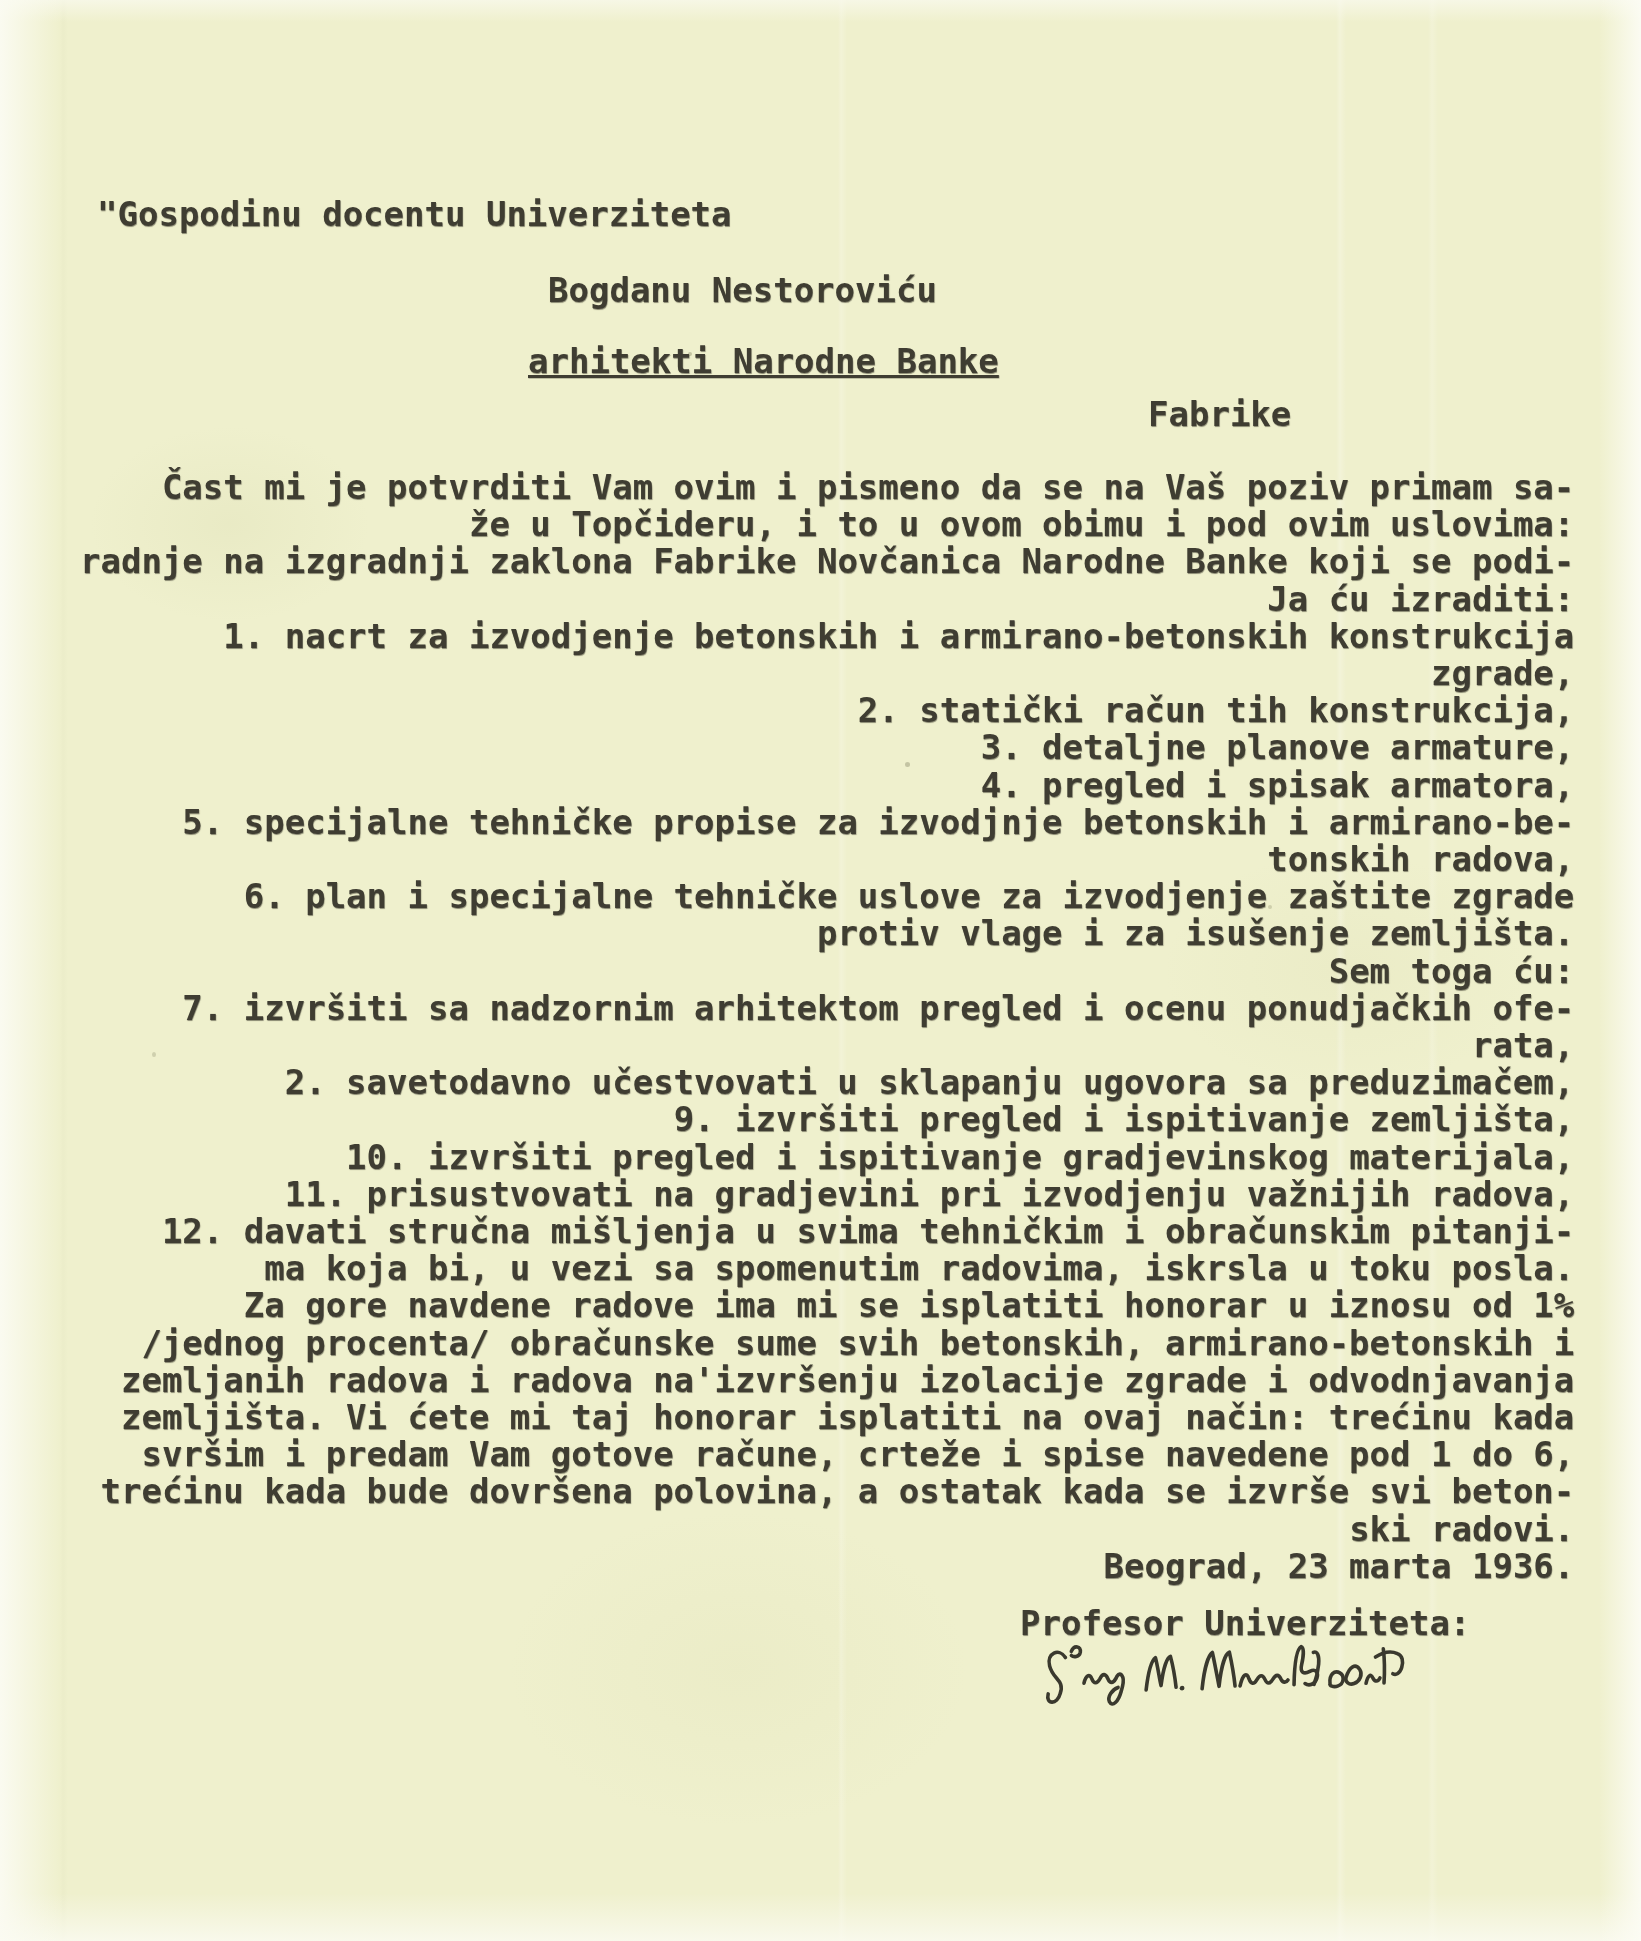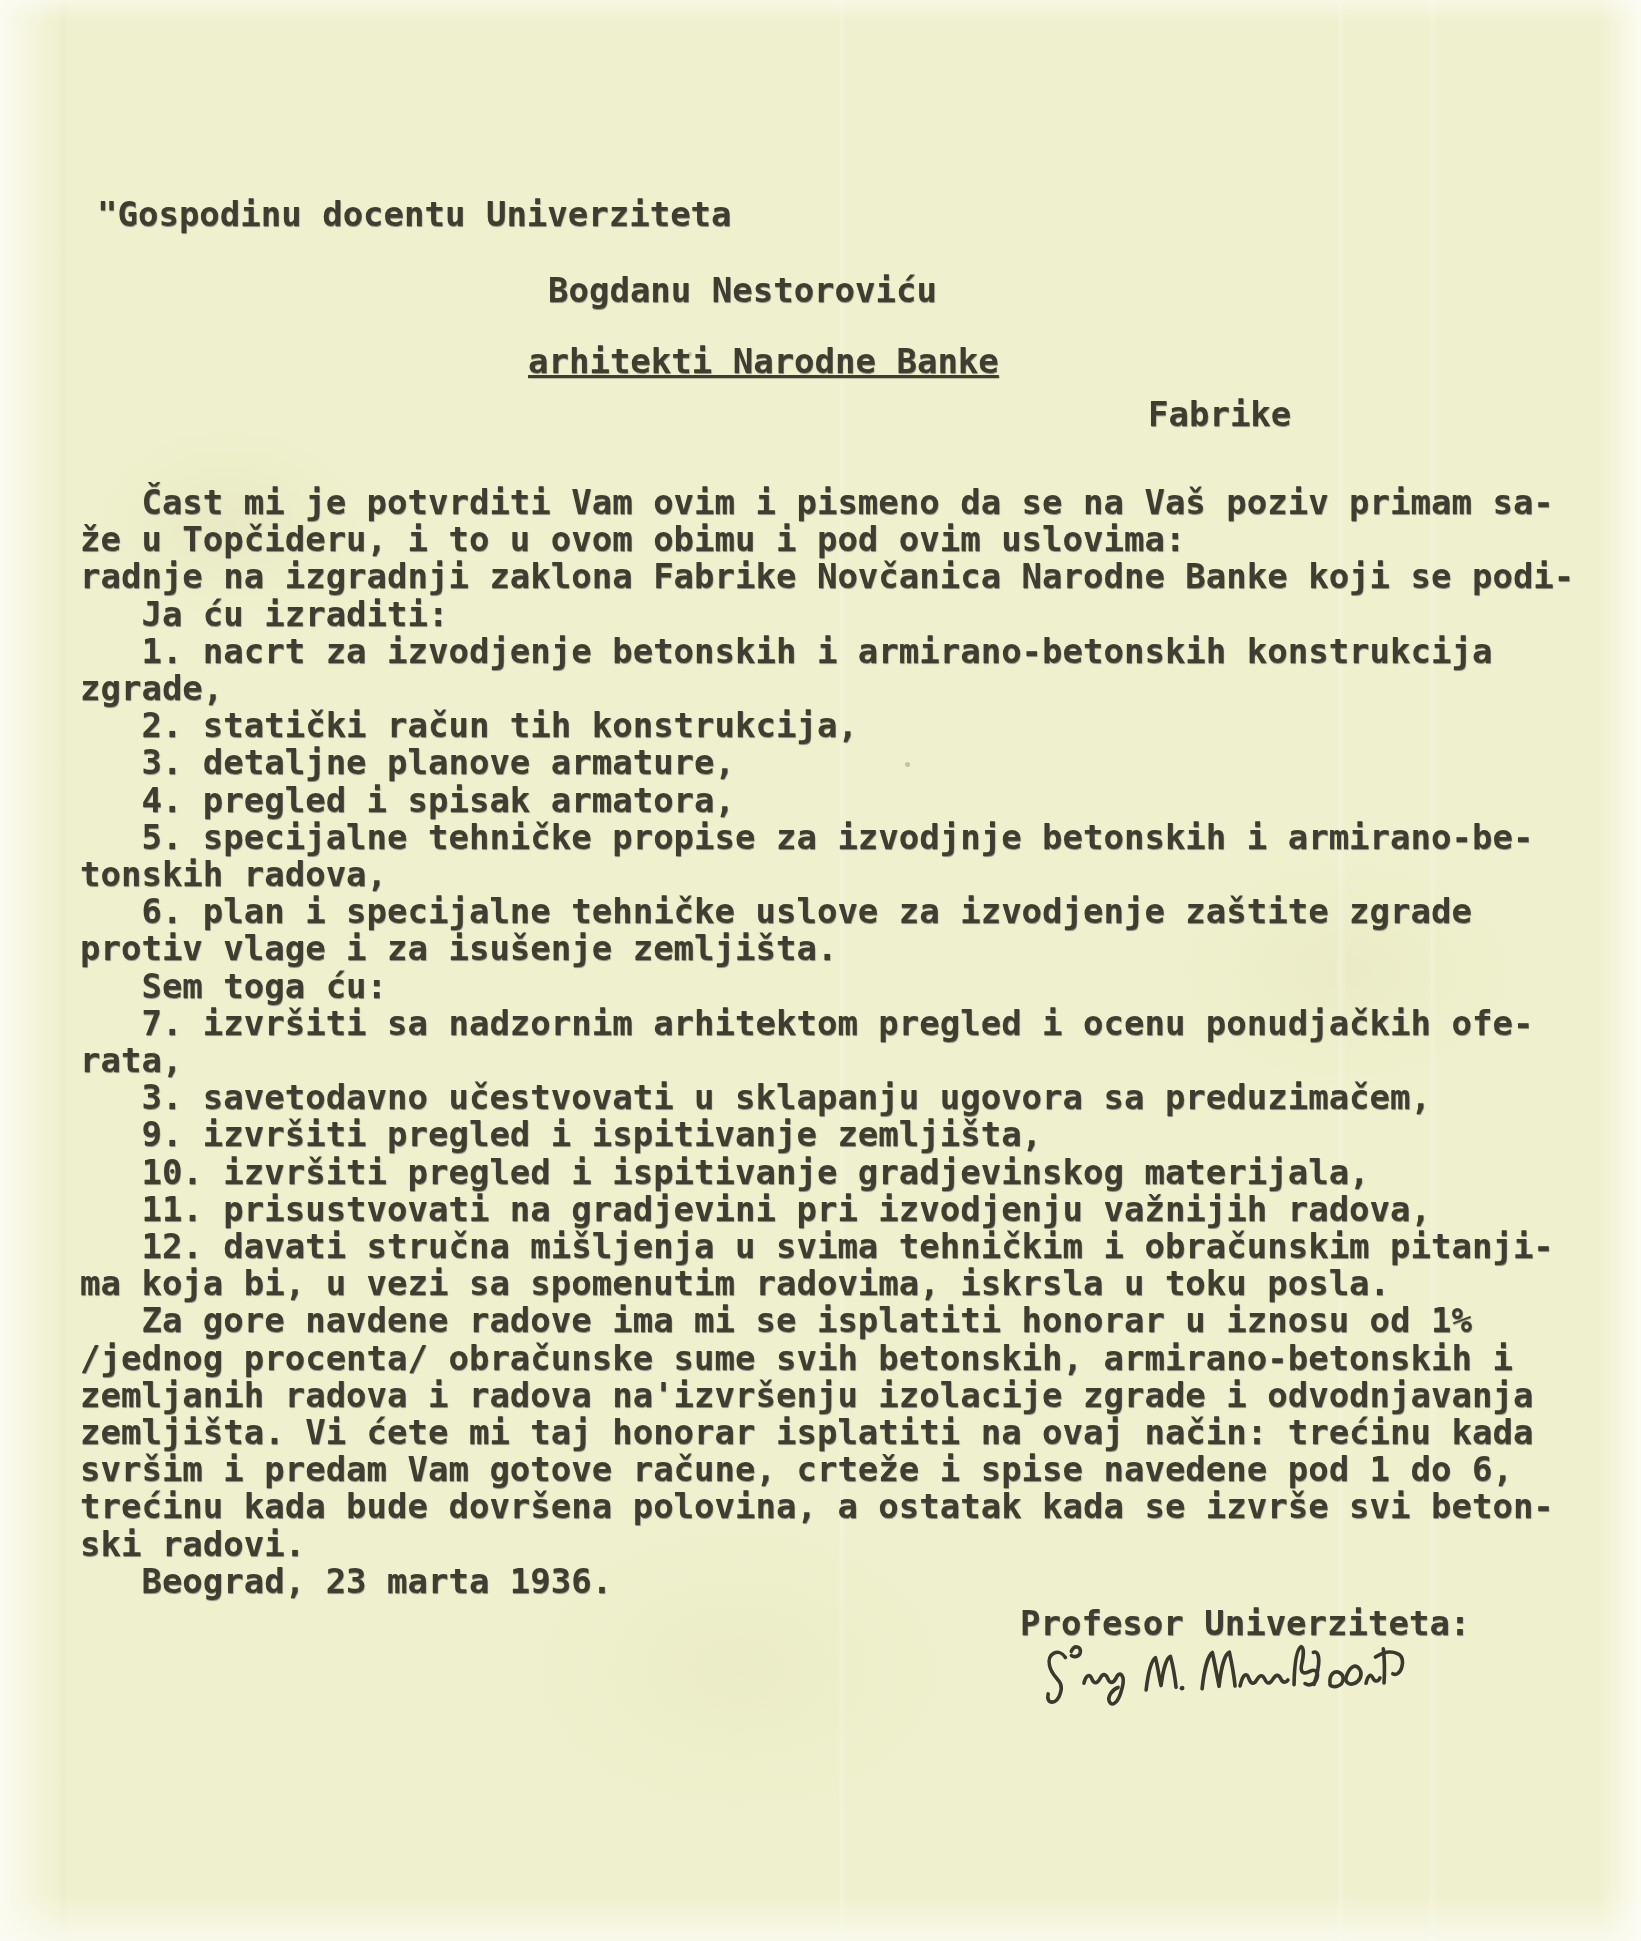--- a/index.html
+++ b/index.html
@@ -27,21 +27,21 @@
   .tw{
     position:absolute;white-space:pre;
     font-size:34px;line-height:37px;font-weight:bold;
     color:#3f3d32;
     text-shadow:0.5px 0.5px 0.8px rgba(58,56,44,.55);
   }
   #hdr1{top:196px;left:97px;}
   #hdr2{top:272px;left:548px;}
   #hdr3{top:343px;left:528px;text-decoration:underline;}
   #hdr4{top:396px;left:1148px;}
-  .body-block{position:absolute;top:484px;left:80px;}
+  .body-block{position:absolute;top:469px;left:80px;text-align:right;}
   .bline{
     white-space:pre;font-size:34px;line-height:37.2px;font-weight:bold;
     text-shadow:0.5px 0.5px 0.8px rgba(58,56,44,.55);
   }
   #closing{top:1597px;left:1020px;margin-top:8px;}
   .sig{
     position:absolute;left:1026px;top:1624px;width:420px;height:118px;
     transform:rotate(-1.2deg);
   }
   .speck{position:absolute;border-radius:50%;background:rgba(96,96,66,.30);}
@@ -70,21 +70,21 @@
       <div class="bline">   2. statički račun tih konstrukcija,</div>
       <div class="bline">   3. detaljne planove armature,</div>
       <div class="bline">   4. pregled i spisak armatora,</div>
       <div class="bline">   5. specijalne tehničke propise za izvodjnje betonskih i armirano-be-</div>
       <div class="bline">tonskih radova,</div>
       <div class="bline">   6. plan i specijalne tehničke uslove za izvodjenje zaštite zgrade</div>
       <div class="bline">protiv vlage i za isušenje zemljišta.</div>
       <div class="bline">   Sem toga ću:</div>
       <div class="bline">   7. izvršiti sa nadzornim arhitektom pregled i ocenu ponudjačkih ofe-</div>
       <div class="bline">rata,</div>
-      <div class="bline">   3. savetodavno učestvovati u sklapanju ugovora sa preduzimačem,</div>
+      <div class="bline">   2. savetodavno učestvovati u sklapanju ugovora sa preduzimačem,</div>
       <div class="bline">   9. izvršiti pregled i ispitivanje zemljišta,</div>
       <div class="bline">   10. izvršiti pregled i ispitivanje gradjevinskog materijala,</div>
       <div class="bline">   11. prisustvovati na gradjevini pri izvodjenju važnijih radova,</div>
       <div class="bline">   12. davati stručna mišljenja u svima tehničkim i obračunskim pitanji-</div>
       <div class="bline">ma koja bi, u vezi sa spomenutim radovima, iskrsla u toku posla.</div>
       <div class="bline">   Za gore navdene radove ima mi se isplatiti honorar u iznosu od 1%</div>
       <div class="bline">/jednog procenta/ obračunske sume svih betonskih, armirano-betonskih i</div>
       <div class="bline">zemljanih radova i radova na'izvršenju izolacije zgrade i odvodnjavanja</div>
       <div class="bline">zemljišta. Vi ćete mi taj honorar isplatiti na ovaj način: trećinu kada</div>
       <div class="bline">svršim i predam Vam gotove račune, crteže i spise navedene pod 1 do 6,</div>

